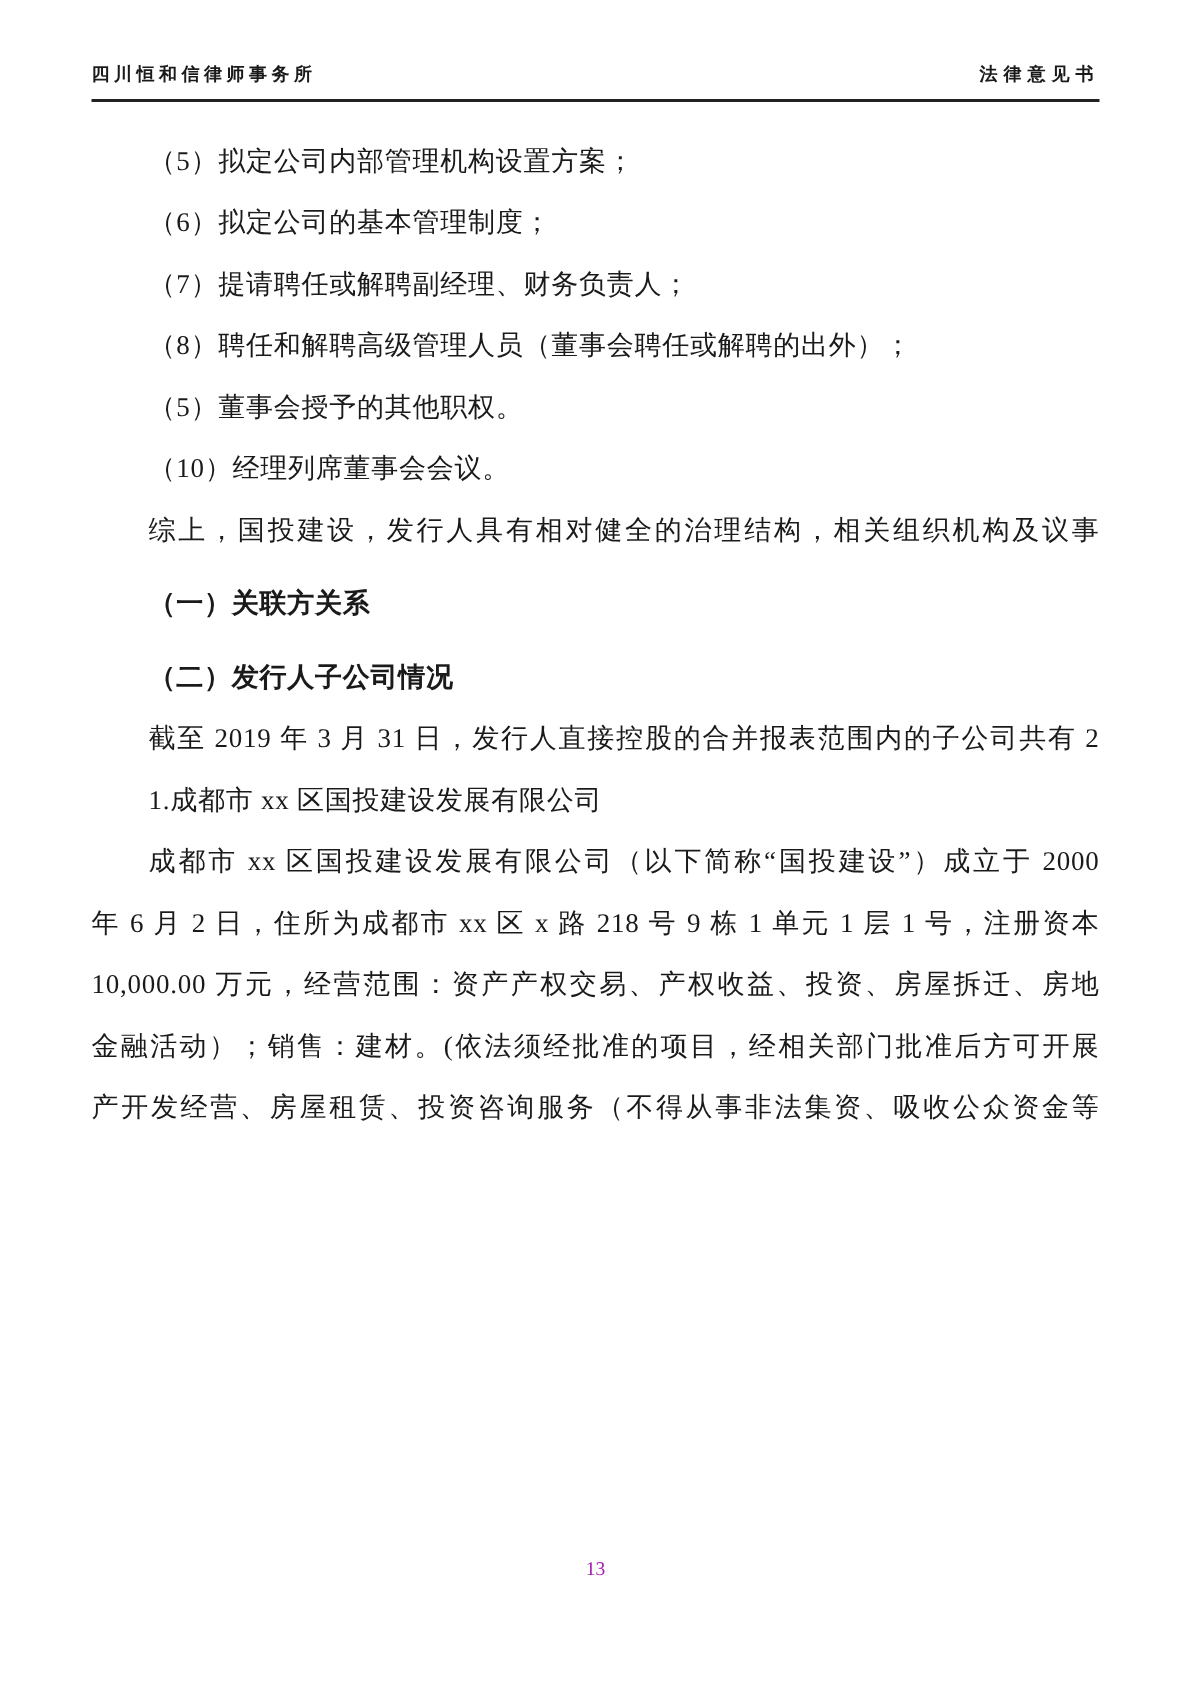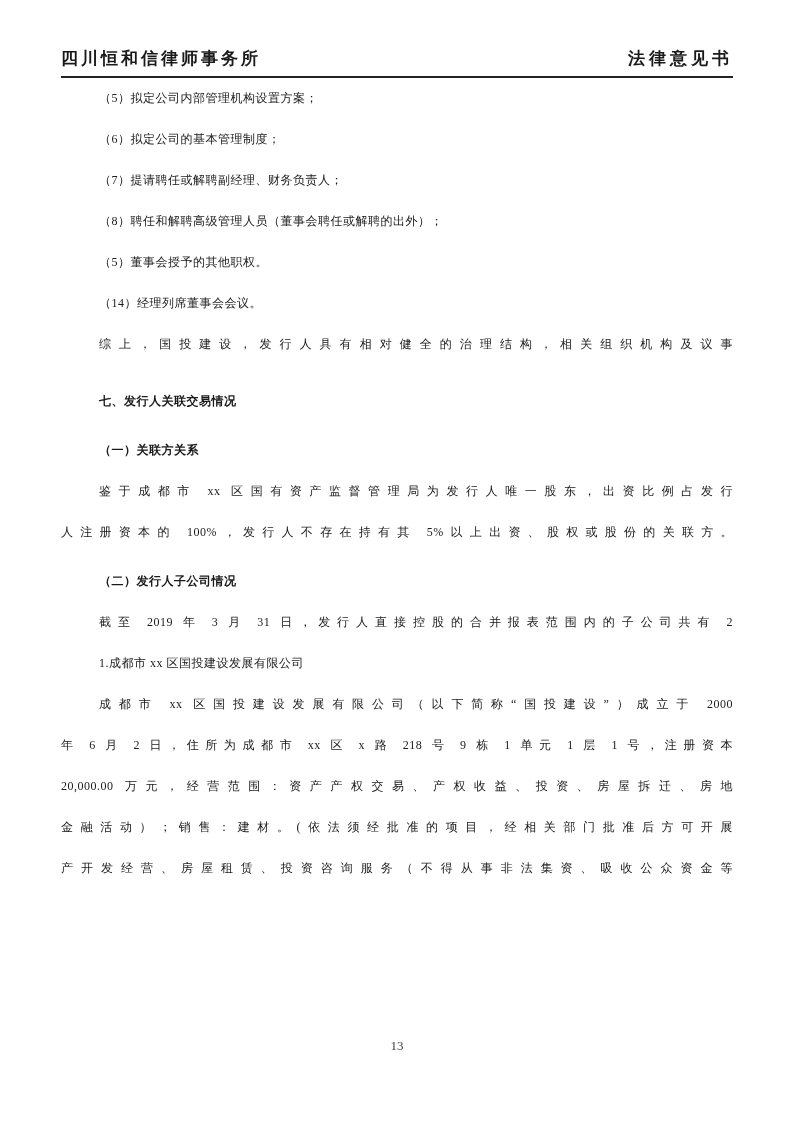--- a/index.html
+++ b/index.html
@@ -16,31 +16,32 @@
     color: #1a1a1a;
     font-family: "Liberation Serif", "DejaVu Serif", serif;
     box-sizing: border-box;
     padding: 0 61px;
     overflow: hidden;
   }
   .header {
     display: flex;
     justify-content: space-between;
     align-items: flex-end;
-    padding-top: 50px;
+    padding-top: 40px;
     padding-bottom: 8px;
     border-bottom: 2px solid #222222;
     font-weight: bold;
-    font-size: 17px;
+    font-size: 12px;
     line-height: 18px;
   }
   .header .left  { letter-spacing: 3px; }
   .header .right { letter-spacing: 4px; }
   .docbody {
-    font-size: 12px;
+    padding-top: 19px;
+    font-size: 18px;
     letter-spacing: 0.5px;
   }
   .block { margin: 0; }
   .line {
     line-height: 41px;
     min-height: 41px;
   }
   .line.first { text-indent: 38px; }
   .line.stretch {
     text-align: justify;
@@ -50,21 +51,21 @@
   .block.h2 { margin-top: 8px; }
   .block.h1 .line,
   .block.h2 .line { font-weight: bold; }
   .footer {
     position: absolute;
     left: 0;
     right: 0;
     top: 1038px;
     text-align: center;
     font-size: 13px;
-    color: #404040;
+    color: #a21caf;
   }
 </style>
 </head>
 <body>
 
 <div class="page">
   <div class="header">
     <span class="left">四川恒和信律师事务所</span>
     <span class="right">法律意见书</span>
   </div>
@@ -79,48 +80,41 @@
       <div class="block list">
         <div class="line first">（7）提请聘任或解聘副经理、财务负责人；</div>
       </div>
       <div class="block list">
         <div class="line first">（8）聘任和解聘高级管理人员（董事会聘任或解聘的出外）；</div>
       </div>
       <div class="block list">
         <div class="line first">（5）董事会授予的其他职权。</div>
       </div>
       <div class="block list">
-        <div class="line first">（14）经理列席董事会会议。</div>
+        <div class="line first">（10）经理列席董事会会议。</div>
       </div>
       <div class="block para">
         <div class="line first stretch">综上，国投建设，发行人具有相对健全的治理结构，相关组织机构及议事</div>
       </div>
-      <div class="block h1">
-        <div class="line first">七、发行人关联交易情况</div>
-      </div>
       <div class="block h2">
         <div class="line first">（一）关联方关系</div>
-      </div>
-      <div class="block para">
-        <div class="line first stretch">鉴于成都市 xx 区国有资产监督管理局为发行人唯一股东，出资比例占发行</div>
-        <div class="line stretch">人注册资本的 100%，发行人不存在持有其 5%以上出资、股权或股份的关联方。</div>
       </div>
       <div class="block h2">
         <div class="line first">（二）发行人子公司情况</div>
       </div>
       <div class="block para">
         <div class="line first stretch">截至 2019 年 3 月 31 日，发行人直接控股的合并报表范围内的子公司共有 2</div>
       </div>
       <div class="block numbered">
         <div class="line first">1.成都市 xx 区国投建设发展有限公司</div>
       </div>
       <div class="block para">
         <div class="line first stretch">成都市 xx 区国投建设发展有限公司（以下简称“国投建设”）成立于 2000</div>
         <div class="line stretch">年 6 月 2 日，住所为成都市 xx 区 x 路 218 号 9 栋 1 单元 1 层 1 号，注册资本</div>
-        <div class="line stretch">20,000.00 万元，经营范围：资产产权交易、产权收益、投资、房屋拆迁、房地</div>
+        <div class="line stretch">10,000.00 万元，经营范围：资产产权交易、产权收益、投资、房屋拆迁、房地</div>
         <div class="line stretch">金融活动）；销售：建材。(依法须经批准的项目，经相关部门批准后方可开展</div>
         <div class="line stretch">产开发经营、房屋租赁、投资咨询服务（不得从事非法集资、吸收公众资金等</div>
       </div>
     </div>
 
   <div class="footer">
     <span>13</span>
   </div>
 </div>
 

